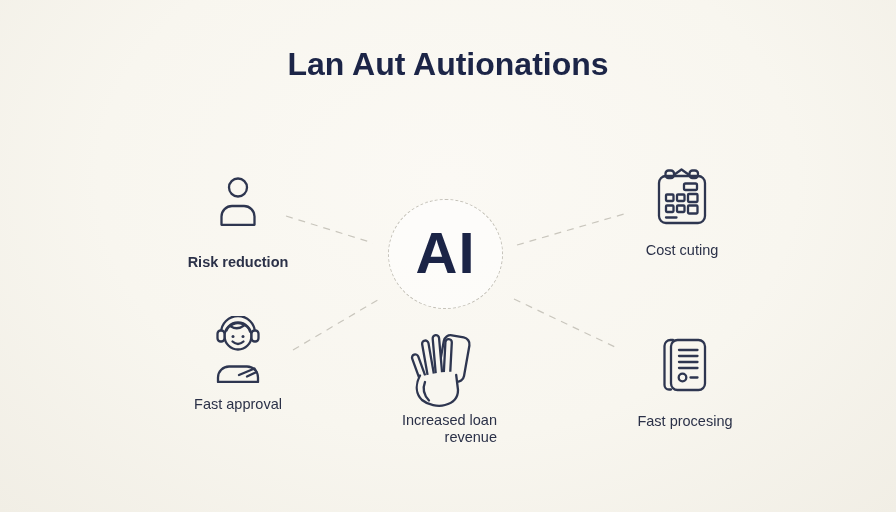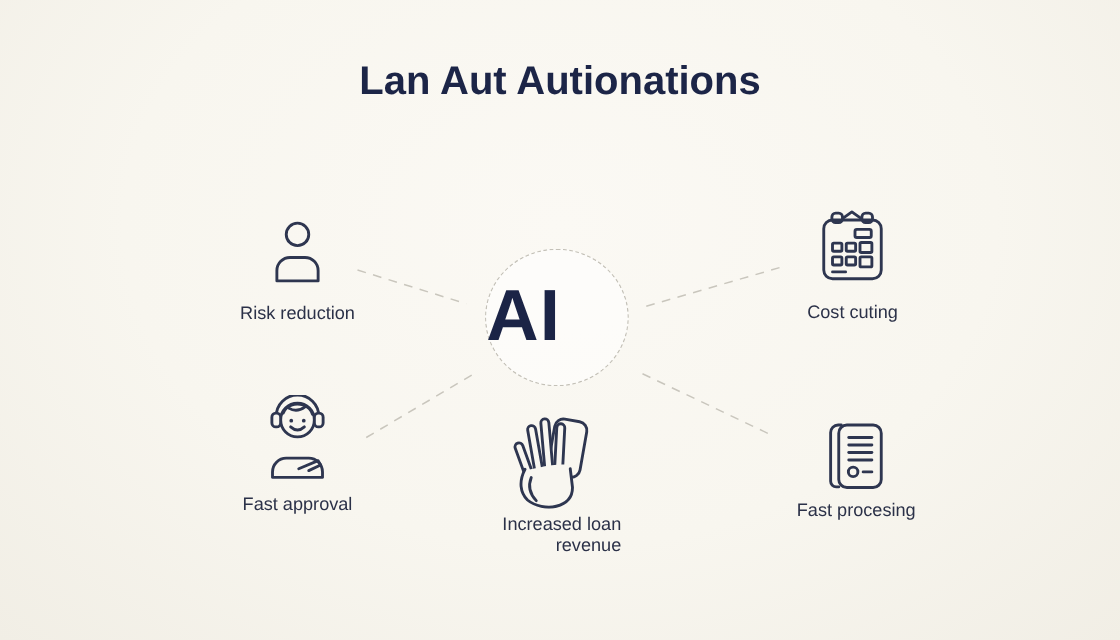--- a/index.html
+++ b/index.html
@@ -31,21 +31,21 @@
     stroke-width: 1.2;
     stroke-dasharray: 7 6;
   }
   .ai-circle {
     position: absolute;
     left: 388px; top: 199px;
     width: 113px; height: 108px;
     border: 1px dashed #c4c1b8;
     border-radius: 50%;
     background: rgba(255,255,255,0.55);
-    display: flex; align-items: center; 
+    display: flex; align-items: center; justify-content: center;
   }
   .ai-label {
     font-size: 58px;
     font-weight: 600;
     letter-spacing: 1px;
     color: #1b2446;
     transform: translateY(-2px);
   }
   .feature {
     position: absolute;
@@ -63,29 +63,29 @@
   .icon svg .fill-ink { fill: #2e3650; stroke: none; }
   .icon svg .fill-bg  { fill: #f8f6f0; }
   .icon svg .no-stroke { stroke: none; }
   .feature .label {
     font-size: 14.5px;
     line-height: 1.15;
     color: #2b3148;
     text-align: center;
   }
   .f-risk       { left: 178px; top: 176px; width: 120px; }
-  .f-risk .label       { margin-top: 17px; }
+  .f-risk .label       { margin-top: 28px; font-weight: bold; }
   .f-cost       { left: 622px; top: 167px; width: 120px; }
   .f-cost .label       { margin-top: 14px; }
   .f-approval   { left: 178px; top: 316px; width: 120px; }
   .f-approval .label   { margin-top: 13px; }
   .f-revenue    { left: 383px; top: 333px; width: 114px; }
   .f-revenue .label    { margin-top: 5px; text-align: right; }
   .f-processing { left: 625px; top: 334px; width: 120px; }
-  .f-processing .label { margin-top: 4px; }
+  .f-processing .label { margin-top: 16px; }
 </style>
 </head>
 <body>
 
 <div class="canvas">
 
   <h1 class="title">Lan Aut Autionations</h1>
 
   <svg class="connectors" width="896" height="512" viewBox="0 0 896 512" aria-hidden="true">
     <line x1="286" y1="216" x2="373" y2="243"></line>

